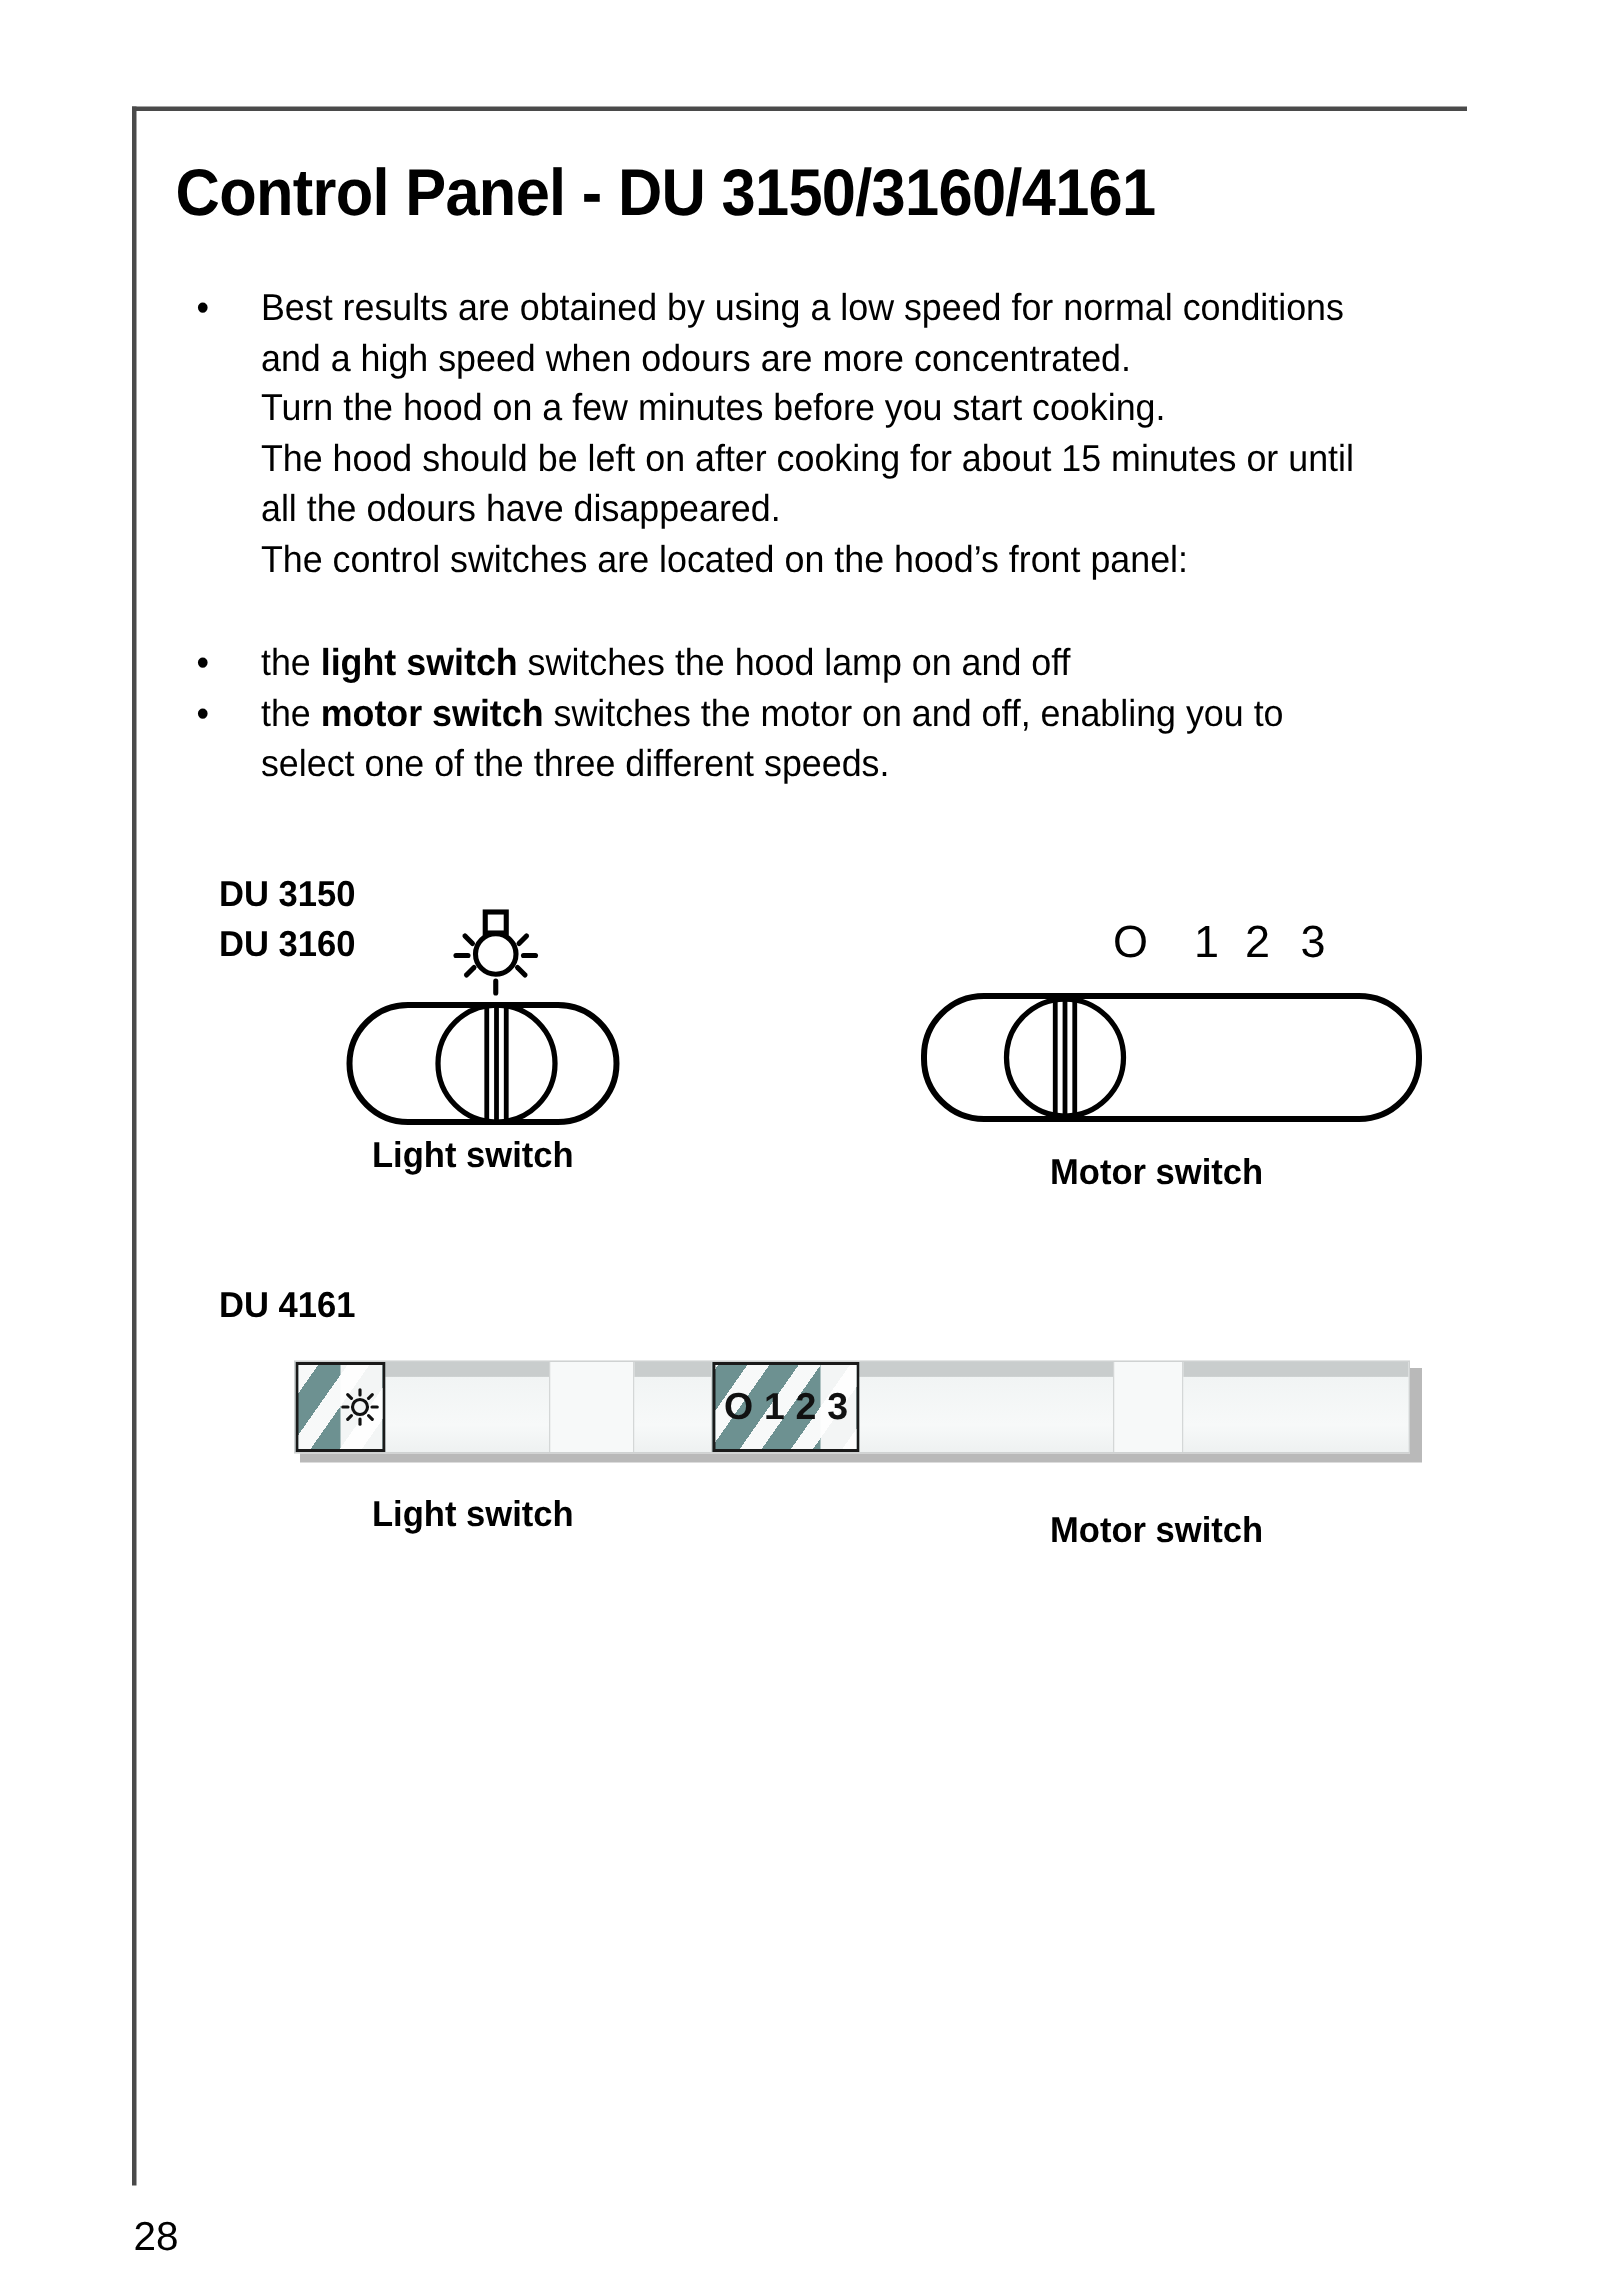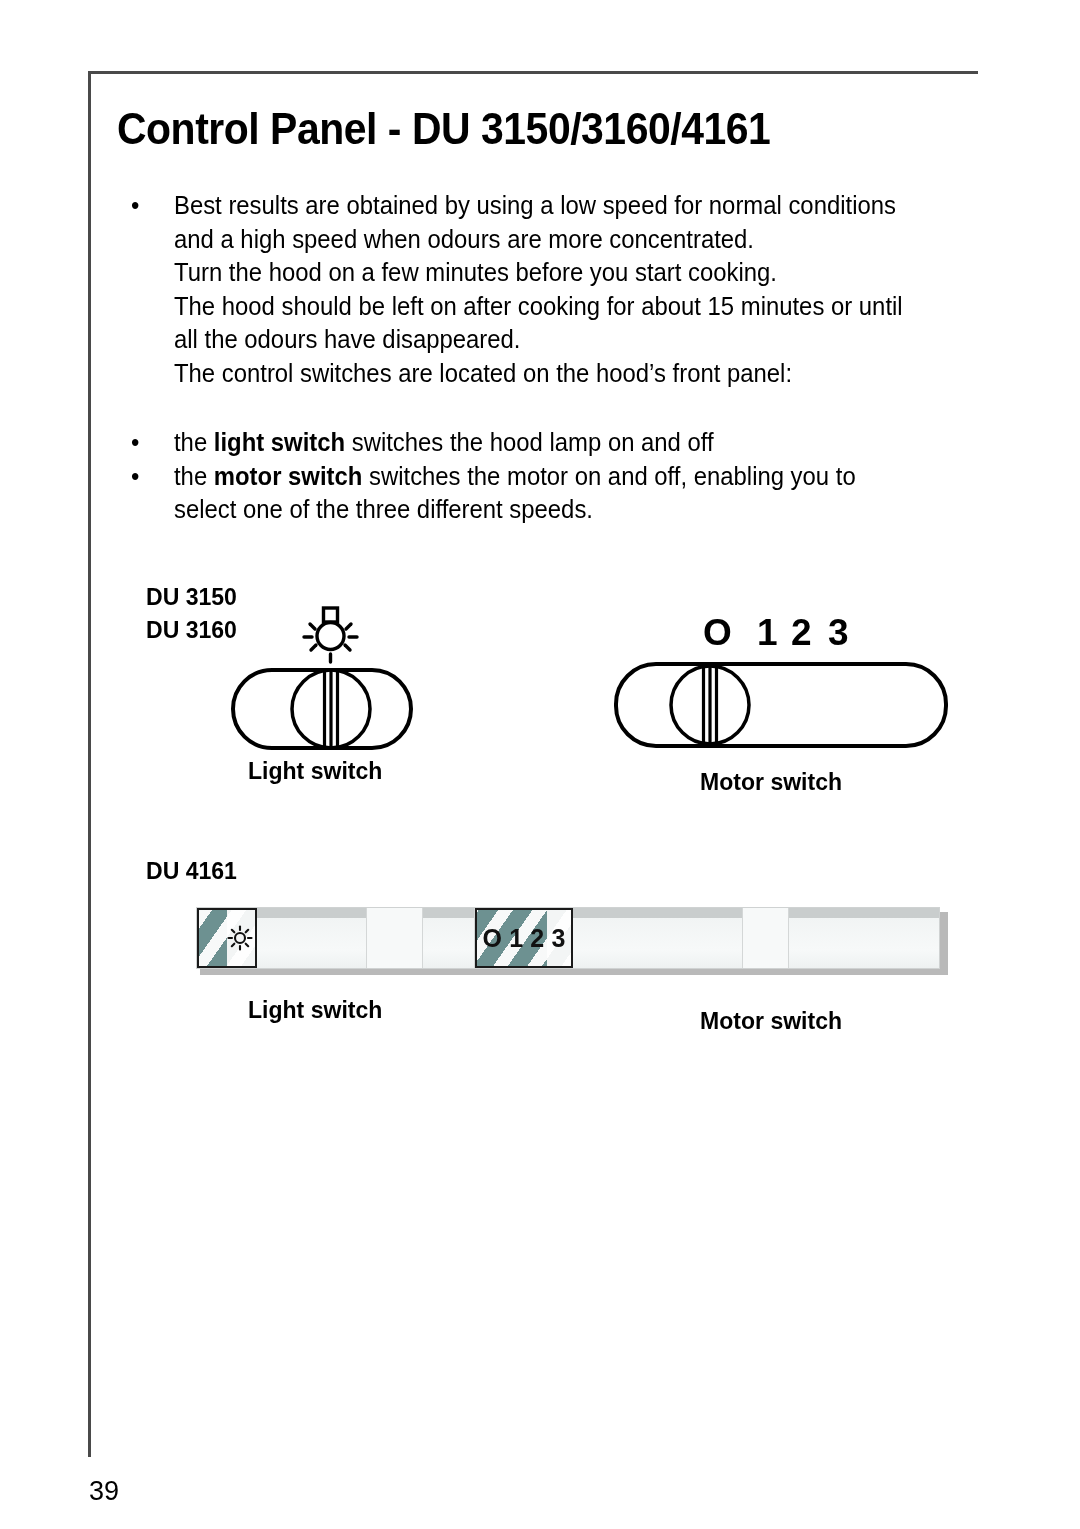--- a/index.html
+++ b/index.html
@@ -108,24 +108,24 @@
   #caption-motor-a { left: 700px; top: 768px; }
   #caption-light-b { left: 248px; top: 996px; }
   #caption-motor-b { left: 700px; top: 1007px; }
 
   .svg-layer { position: absolute; }
   #light-switch-a-svg { left: 228px; top: 600px; }
   #motor-switch-a-svg { left: 612px; top: 608px; }
 
   .motor-scale {
     position: absolute;
-    left: 703px;
+    left: 742px;
     top: 612px;
-    font-size: 37px;
-    font-weight: bold;
+    font-size: 30px;
+    font-weight: normal;
     white-space: nowrap;
   }
   .motor-scale span { display: inline-block; }
   .ms-o { width: 54px; }
   .ms-1 { width: 34px; }
   .ms-2 { width: 37px; }
   .ms-3 { width: 30px; }
 
   
   #fascia-4161 {
@@ -365,13 +365,13 @@
     <div class="fascia-seg seg-blank-d"></div>
     <div class="fascia-seg seg-blank-e"></div>
     <div class="fascia-seg seg-blank-f"></div>
 
   </div>
 </div>
 
 <div class="switch-caption" id="caption-light-b">Light switch</div>
 <div class="switch-caption" id="caption-motor-b">Motor switch</div>
 
-<div id="page-number">39</div>
+<div id="page-number">28</div>
 
 </body></html>

